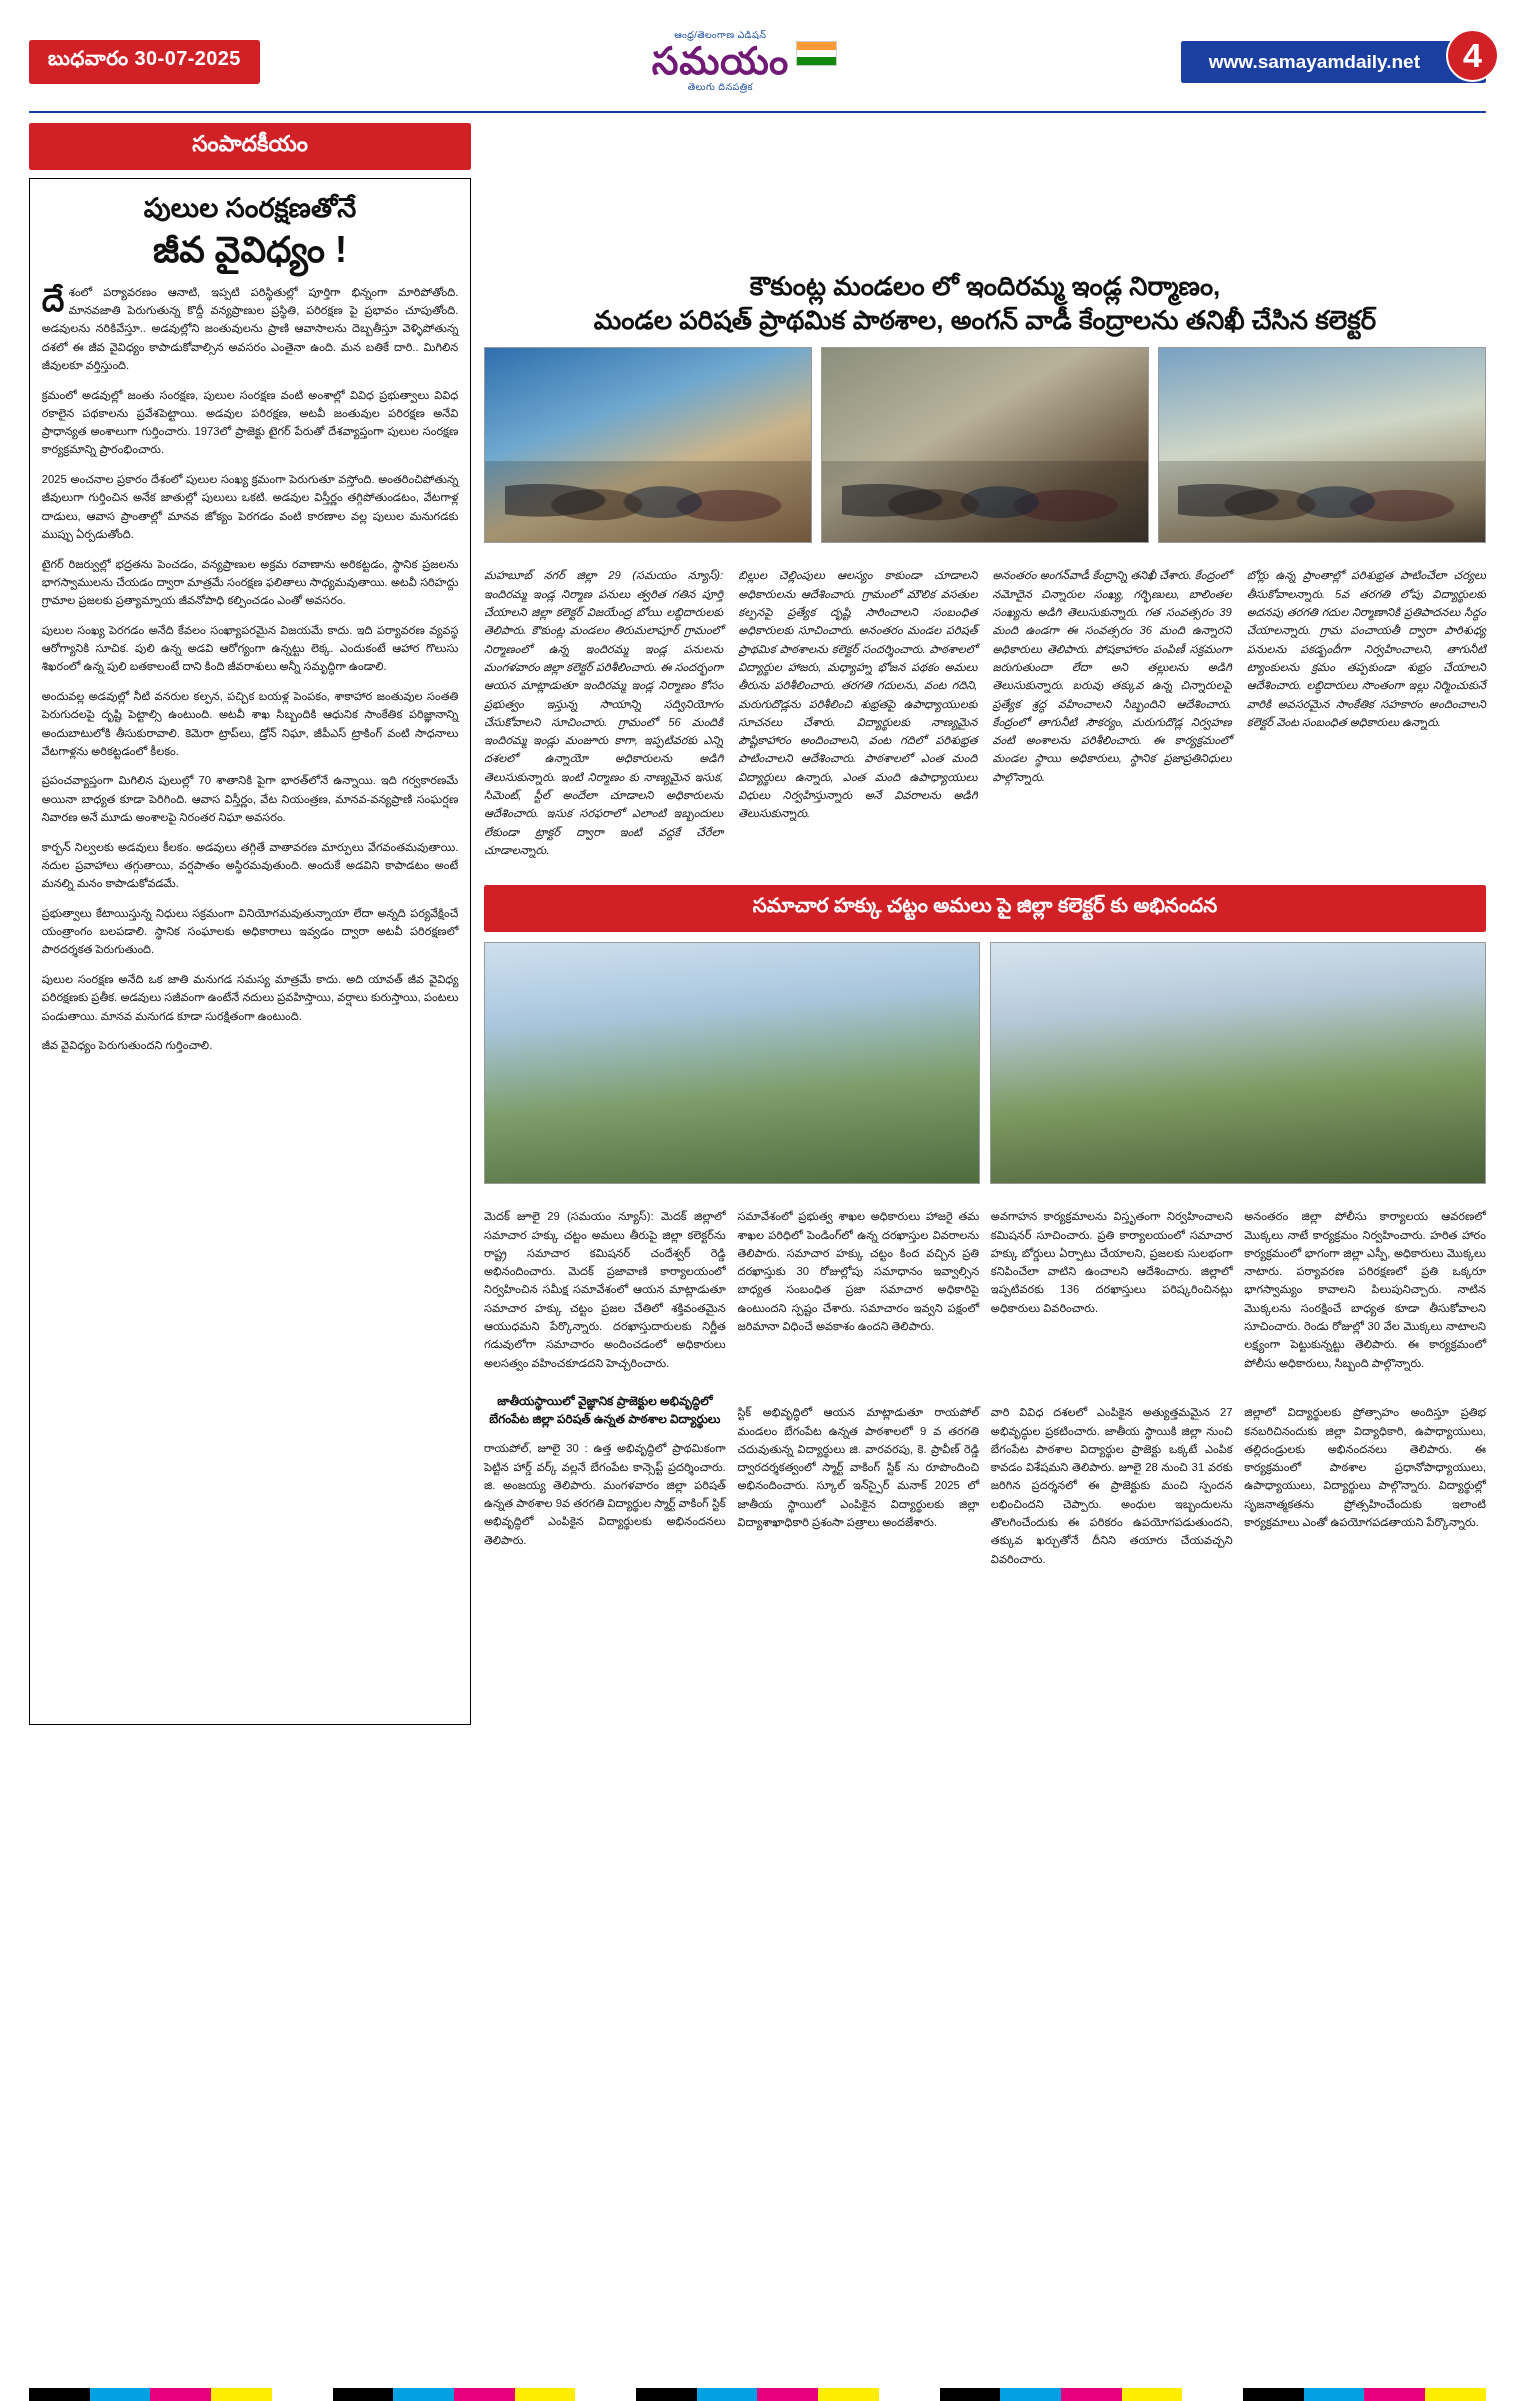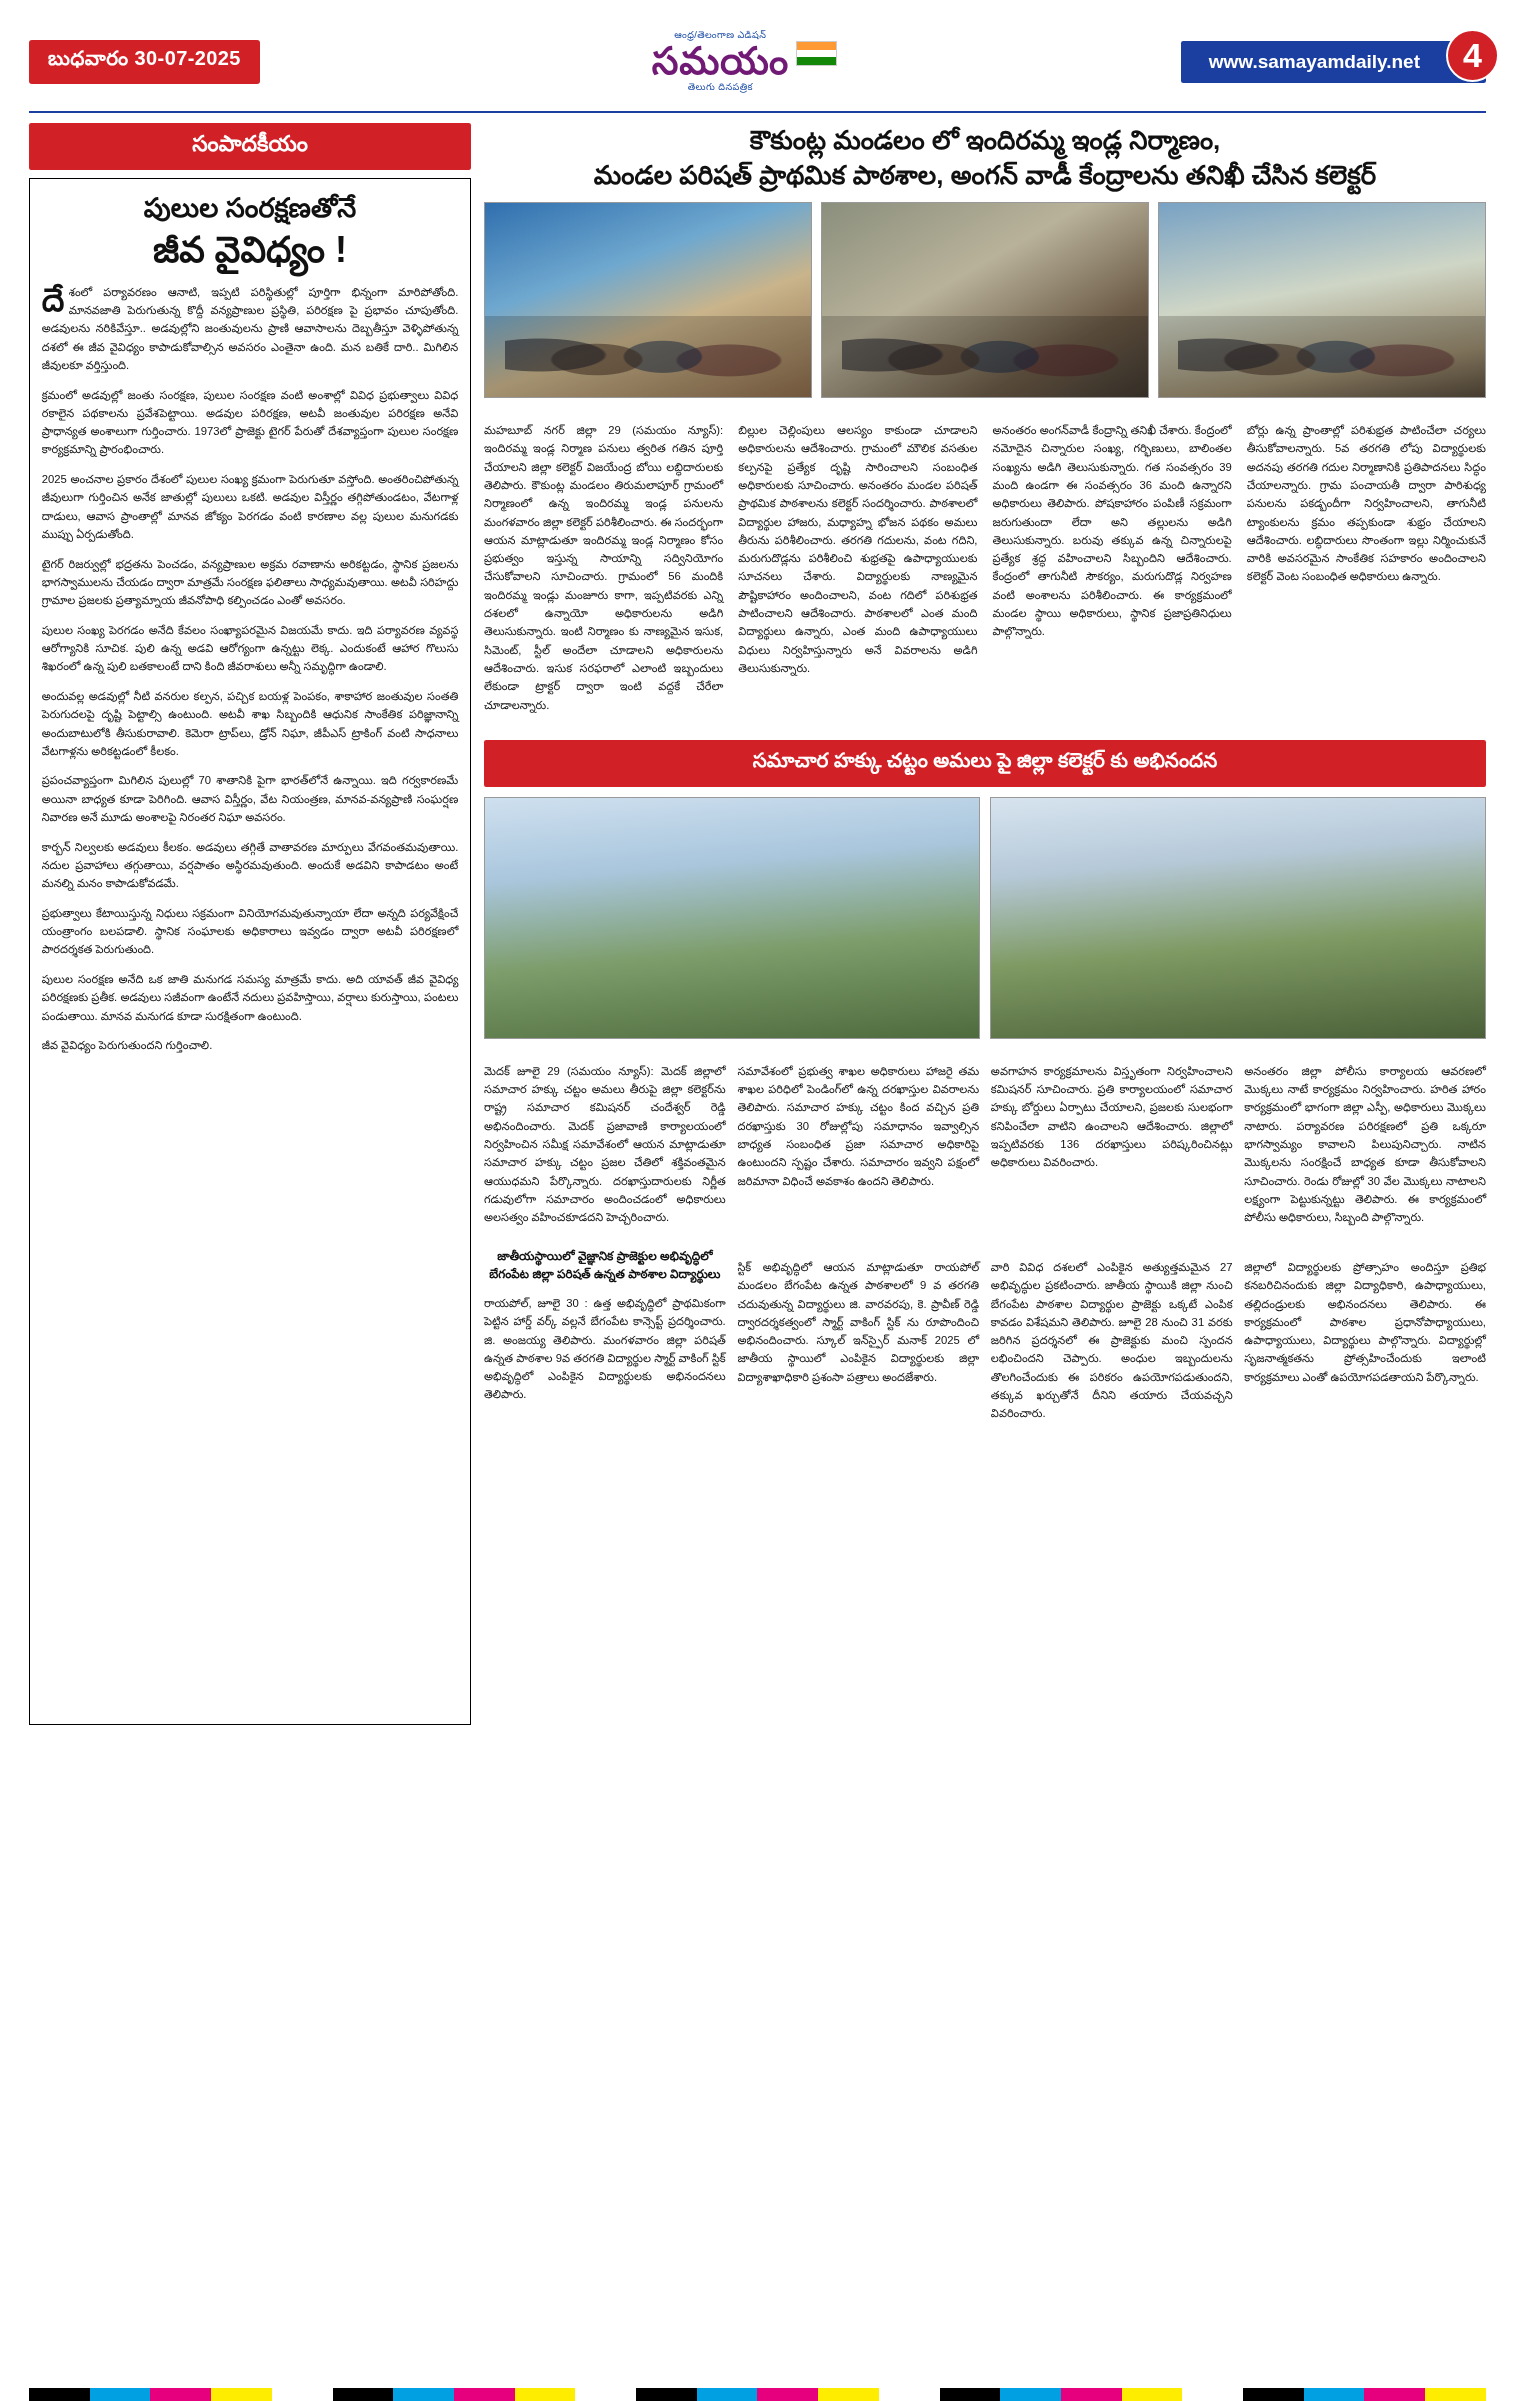--- a/index.html
+++ b/index.html
@@ -105,20 +105,21 @@
     height: 2.2px;
     background: #1a3fa0;
     margin: 5.9px 29px 0 29px;
   }
 
   
   .content {
     display: flex;
     margin: 10.2px 29px 0 29px;
     gap: 13px;
+    align-items: center;
   }
   .left-col { width: 442px; }
   .right-col { flex: 1; }
 
   
   .edit-head {
     background: #d22027;
     color: #fff;
     text-align: center;
     font-size: 22px;
@@ -202,20 +203,21 @@
       radial-gradient(ellipse at 12% 70%, rgba(30,30,40,.55) 0 18%, transparent 19%),
       radial-gradient(ellipse at 32% 75%, rgba(60,40,30,.5) 0 16%, transparent 17%),
       radial-gradient(ellipse at 55% 72%, rgba(20,40,70,.5) 0 17%, transparent 18%),
       radial-gradient(ellipse at 78% 76%, rgba(80,30,40,.45) 0 16%, transparent 17%);
   }
 
   .news-cols-3 {
     display: flex;
     gap: 15px;
     margin-top: 11.7px;
+    font-style: italic;
   }
   .news-cols-3 > div { flex: 1; }
 
   
   .red-banner {
     background: #d22027;
     color: #fff;
     text-align: center;
     font-size: 20px;
     font-weight: bold;

